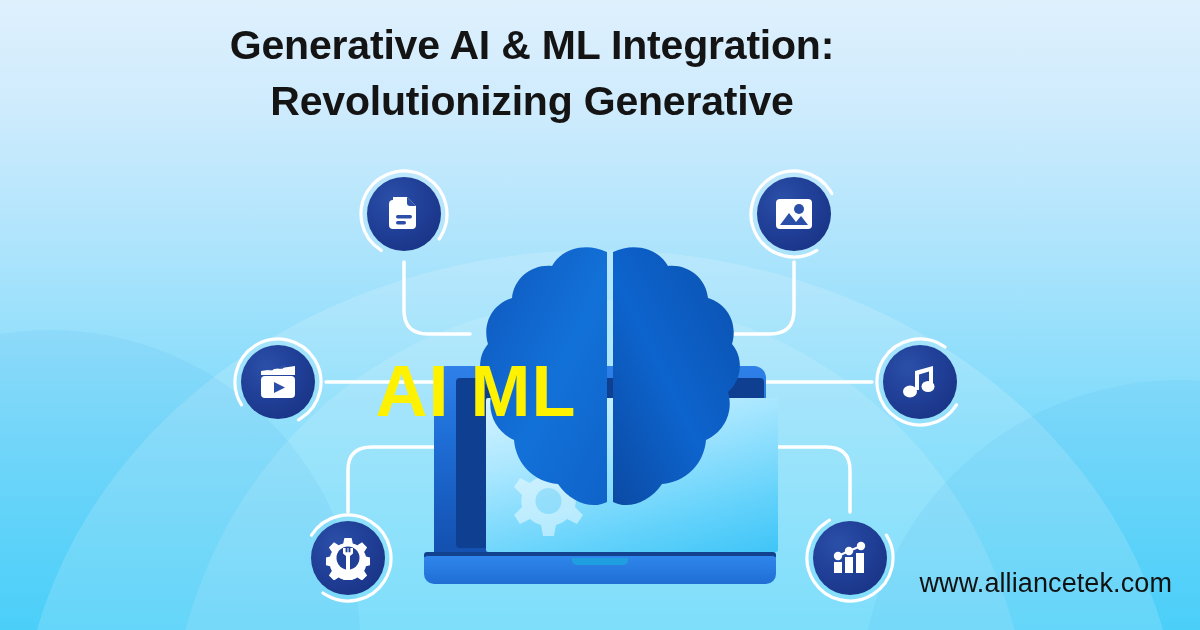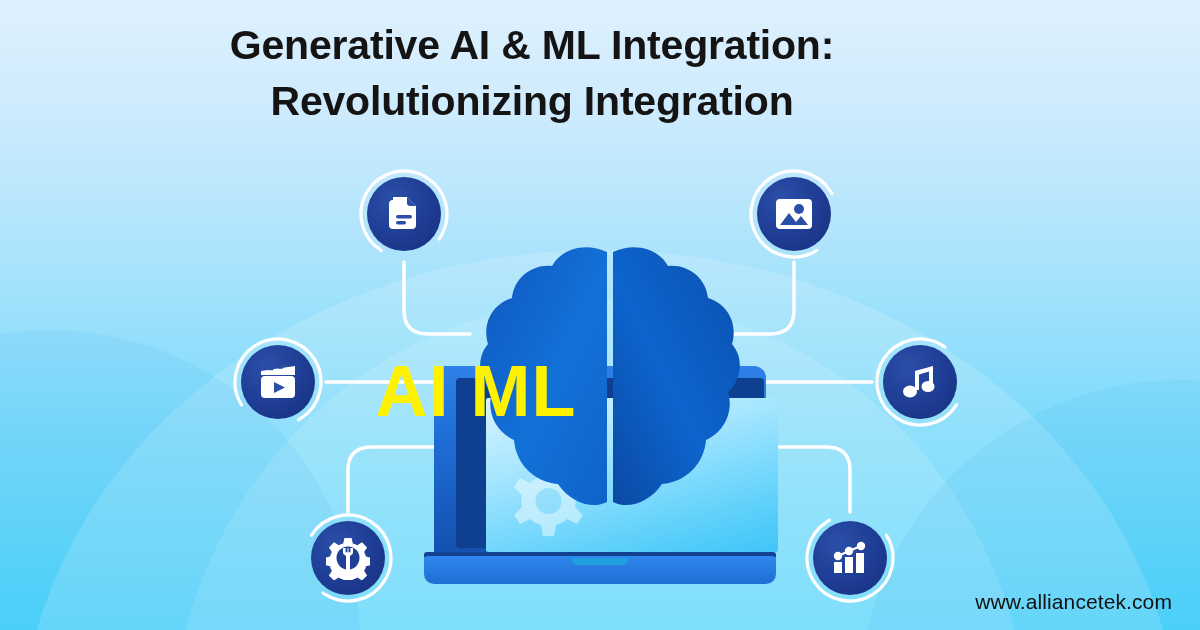--- a/index.html
+++ b/index.html
@@ -58,23 +58,23 @@
     font-size:41px;
     font-weight:bold;
     line-height:1.36;
     letter-spacing:-0.2px;
   }
   .title-line { display:block; }
 
   
   .url {
     position:absolute;
-    right:28px; bottom:16px;
+    right:28px; bottom:31px;
     color:#111111;
-    font-size:21px;
+    font-size:27px;
     letter-spacing:0.1px;
   }
 
   
   #connectors {
     position:absolute; left:0; top:0;
     width:1200px; height:630px;
     pointer-events:none;
   }
 
@@ -157,21 +157,21 @@
 
 <div id="stage">
 
   <div class="bg-arc-big"></div>
   <div class="bg-arc-mid"></div>
   <div class="bg-corner-left"></div>
   <div class="bg-corner-right"></div>
 
   <div class="title">
     <span class="title-line">Generative AI &amp; ML Integration:</span>
-    <span class="title-line">Revolutionizing Integration</span>
+    <span class="title-line">Revolutionizing Generative</span>
   </div>
 
   <svg id="connectors" viewBox="0 0 1200 630">
     <g fill="none" stroke="#ffffff" stroke-width="3.5" stroke-linecap="round">
 
       <path d="M404,262 L404,310 Q404,334 428,334 L470,334"></path>
 
       <path d="M794,262 L794,310 Q794,334 770,334 L728,334"></path>
 
       <path d="M326,382 L448,382"></path>

